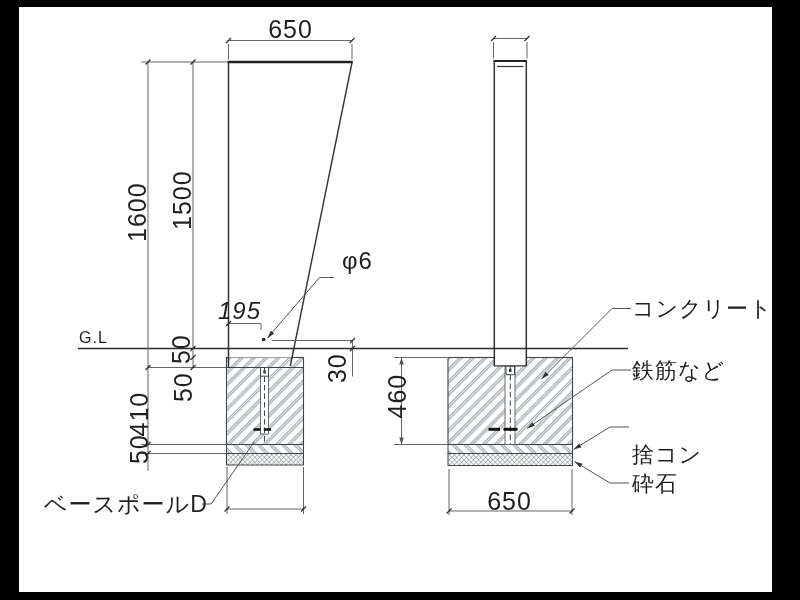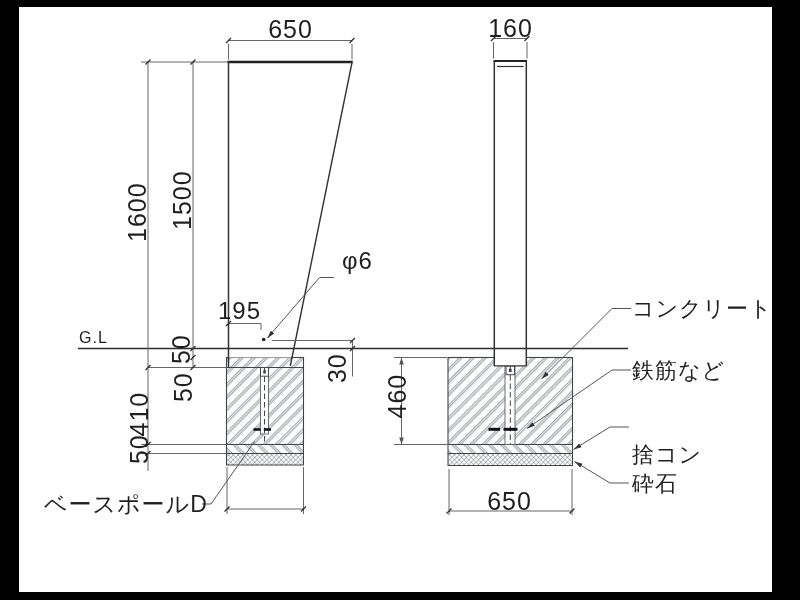--- a/index.html
+++ b/index.html
@@ -156,33 +156,32 @@
     <g fill="#333">
       <polygon points="267.3,338.2 274.2,333.5 270.8,330.7"></polygon>
       <polygon points="541.5,379 548.8,374.9 545.6,371.7"></polygon>
       <polygon points="527,428.5 534.8,425.8 532.3,422.2"></polygon>
       <polygon points="573.5,449.5 581.5,447.2 579.2,443.4"></polygon>
       <polygon points="574.5,461.5 580.2,467.5 582.5,463.8"></polygon>
     </g>
   </svg>
 
   <div class="lbl num num-c" style="left:245.5px;top:16px;width:90px;">650</div>
-  <div class="lbl num num-c" style="left:465.5px;top:14.5px;width:90px;">160</div>
 
   <div class="lbl num rot" style="left:92px;top:199px;width:90px;">1600</div>
   <div class="lbl num rot" style="left:137px;top:187px;width:90px;">1500</div>
   <div class="lbl num rot" style="left:160px;top:336px;width:42px;">50</div>
   <div class="lbl num rot" style="left:161.5px;top:373.5px;width:42px;">50</div>
   <div class="lbl num rot" style="left:108px;top:401px;width:62px;">410</div>
   <div class="lbl num rot" style="left:117.5px;top:435.5px;width:42px;">50</div>
   <div class="lbl num rot" style="left:315.5px;top:354.5px;width:42px;">30</div>
   <div class="lbl num rot" style="left:365.5px;top:383px;width:62px;">460</div>
 
   <div class="lbl gl" style="left:79px;top:330px;">G.L</div>
-  <div class="lbl num num-c" style="left:199.5px;top:298px;width:80px;font-size:24px;">195</div>
+  <div class="lbl num num-c" style="left:199.5px;top:298px;width:80px;font-size:24px;font-style:italic;">195</div>
   <div class="lbl jp" style="left:342px;top:248px;font-size:24px;">φ6</div>
 
   <div class="lbl num num-c" style="left:464.5px;top:488px;width:90px;">650</div>
   <div class="lbl jp" style="left:44px;top:492px;font-size:23px;">ベースポールD</div>
 
   <div class="lbl jp" style="left:632px;top:359px;">鉄筋など</div>
   <div class="lbl jp" style="left:632px;top:297px;">コンクリート</div>
   <div class="lbl jp" style="left:632px;top:416px;margin-top:27px;">捨コン</div>
   <div class="lbl jp" style="left:632px;top:472px;">砕石</div>
 

